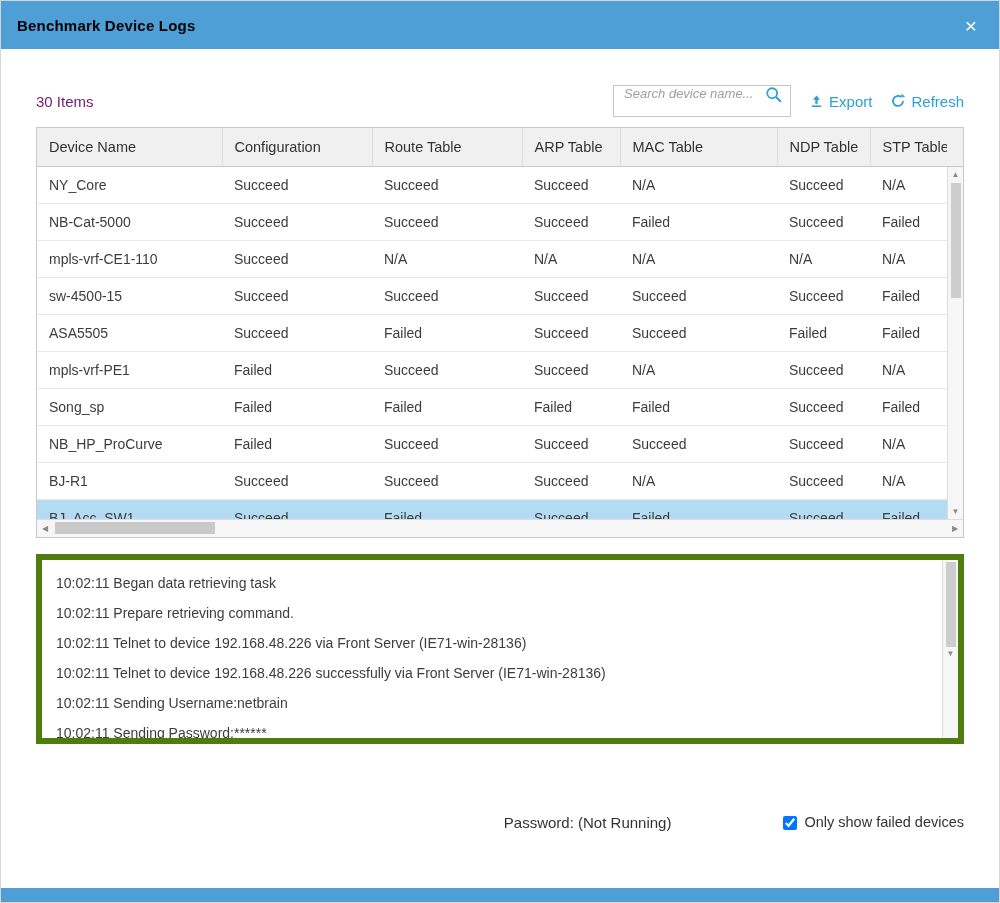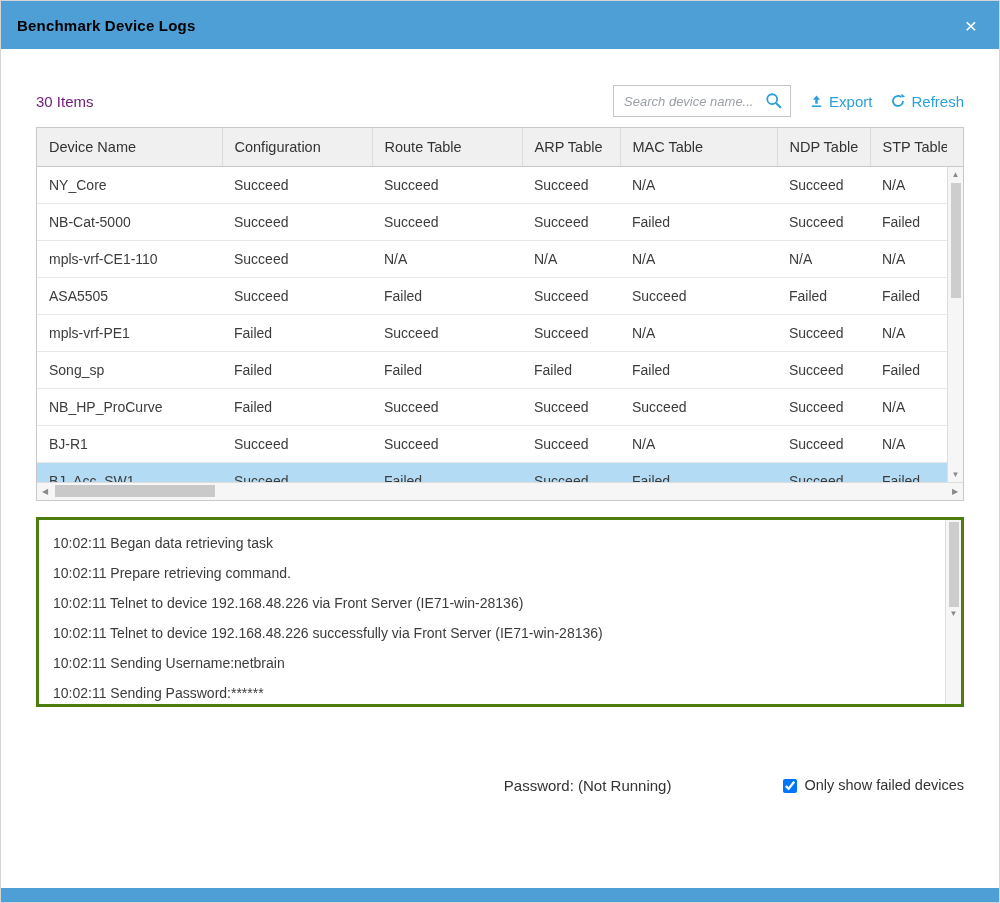--- a/index.html
+++ b/index.html
@@ -13,21 +13,21 @@
   .titlebar .title { color: #000000; font-size: 15px; font-weight: 600; letter-spacing: .2px; }
   .close-btn { margin-left: auto; color: #fff; font-size: 21px; line-height: 1; cursor: pointer; font-weight: 400; padding: 2px 6px; }
 
   
   .content { flex: 1 1 auto; padding: 0 35px; overflow: hidden; }
 
   
   .toolbar { margin-top: 36px; display: flex; align-items: flex-end; }
   .items-count { font-size: 15px; color: #701a75; padding-bottom: 7px; }
   .toolbar-right { margin-left: auto; display: flex; align-items: center; gap: 18px; }
-  .searchbox { display: flex; align-items: center; border: 1px solid #c5c5c5; height: 32px; width: 178px; padding: 0 7px 0 10px; background: #fff; }
+  .searchbox { display: flex; align-items: flex-start; border: 1px solid #c5c5c5; height: 32px; width: 178px; padding: 0 7px 0 10px; background: #fff; }
   .searchbox input { border: none; outline: none; flex: 1; min-width: 0; font-size: 13px; font-family: inherit; color: #444; background: transparent; }
   .searchbox input::placeholder { font-style: italic; color: #9aa0a6; }
   .tool-link { display: flex; align-items: center; gap: 5px; color: var(--accent, #2b9fd9); font-size: 15px; cursor: pointer; text-decoration: none; }
 
   
   .table-outer { position: relative; margin-top: 10px; border: 1px solid #c9c9c9; background: #bef264; }
   table { border-collapse: collapse; table-layout: fixed; width: calc(100% - 16px); }
   col.c1 { width: 185px; } col.c2 { width: 150px; } col.c3 { width: 150px; }
   col.c4 { width: 98px; }  col.c5 { width: 157px; } col.c6 { width: 93px; } col.c7 { width: 81px; }
   thead th { height: 38px; background: #f0f0f0; border-bottom: 1px solid #c9c9c9; font-weight: 400; font-size: 14.5px; color: #333; text-align: left; padding: 0 12px; white-space: nowrap; overflow: hidden; }
@@ -39,21 +39,21 @@
   .header-corner { position: absolute; top: 0; right: 0; width: 16px; height: 39px; background: #f0f0f0; border-bottom: 1px solid #c9c9c9; }
   .vbar { position: absolute; top: 39px; right: 0; bottom: 18px; width: 16px; background: #f6f6f6; border-left: 1px solid #ddd; display: flex; flex-direction: column; align-items: center; }
   .scroll-arrow { font-size: 8px; color: #8a8a8a; width: 100%; height: 14px; display: flex; align-items: center; justify-content: center; cursor: pointer; }
   .vbar .thumb { width: 10px; height: 115px; background: #cdcdcd; margin-top: 2px; cursor: pointer; }
   .vbar .spacer, .hbar .spacer { flex: 1; }
   .hbar { position: absolute; left: 0; right: 0; bottom: 0; height: 18px; background: #f6f6f6; border-top: 1px solid #ddd; display: flex; align-items: center; }
   .hbar .scroll-arrow { width: 16px; height: 100%; }
   .hbar .thumb { height: 12px; width: 160px; background: #c9c9c9; margin-left: 2px; cursor: pointer; }
 
   
-  .log-box { position: relative; margin-top: 16px; border: 3px solid #4d7c0f; height: 190px; padding: 8px 26px 12px 14px; overflow: hidden; background: #fff; }
+  .log-box { position: relative; margin-top: 16px; border: 6px solid #4d7c0f; height: 190px; padding: 8px 26px 12px 14px; overflow: hidden; background: #fff; }
   .log-line { font-size: 14px; color: #3c3c3c; line-height: 30px; white-space: nowrap; }
   .log-vbar { position: absolute; top: 0; right: 0; bottom: 0; width: 16px; background: #f6f6f6; border-left: 1px solid #ddd; display: flex; flex-direction: column; align-items: center; }
   .log-vbar .thumb { width: 10px; height: 85px; background: #cdcdcd; margin-top: 2px; cursor: pointer; }
 
   
   .footer-row { display: flex; align-items: center; justify-content: flex-end; gap: 112px; margin-top: 70px; }
   .progress-label { font-size: 15px; color: #333; }
   .checkbox-wrap { display: flex; align-items: flex-end; gap: 7px; font-size: 14.5px; color: #333; cursor: pointer; }
   .checkbox-wrap input { width: 14px; height: 14px; cursor: pointer; }
 
@@ -148,20 +148,29 @@
           <tr>
             <td>mpls-vrf-CE1-110</td>
             <td>Succeed</td>
             <td>N/A</td>
             <td>N/A</td>
             <td>N/A</td>
             <td>N/A</td>
             <td>N/A</td>
           </tr>
           <tr>
+            <td>sw-4500-15</td>
+            <td>Succeed</td>
+            <td>Succeed</td>
+            <td>Succeed</td>
+            <td>Succeed</td>
+            <td>Succeed</td>
+            <td>Failed</td>
+          </tr>
+          <tr>
             <td>ASA5505</td>
             <td>Succeed</td>
             <td>Failed</td>
             <td>Succeed</td>
             <td>Succeed</td>
             <td>Failed</td>
             <td>Failed</td>
           </tr>
           <tr>
             <td>mpls-vrf-PE1</td>

